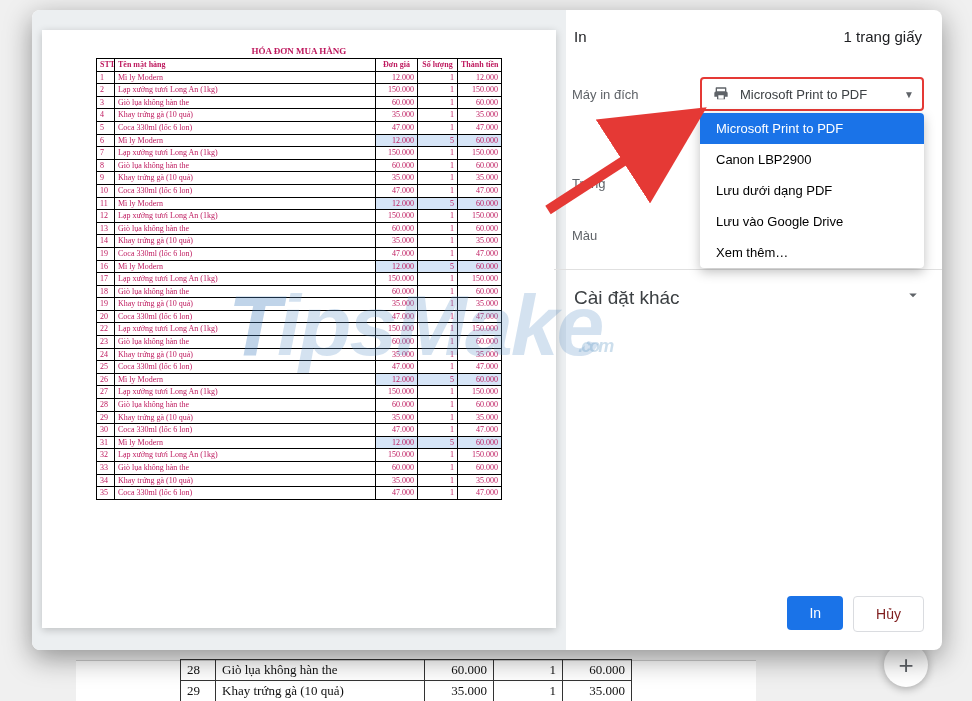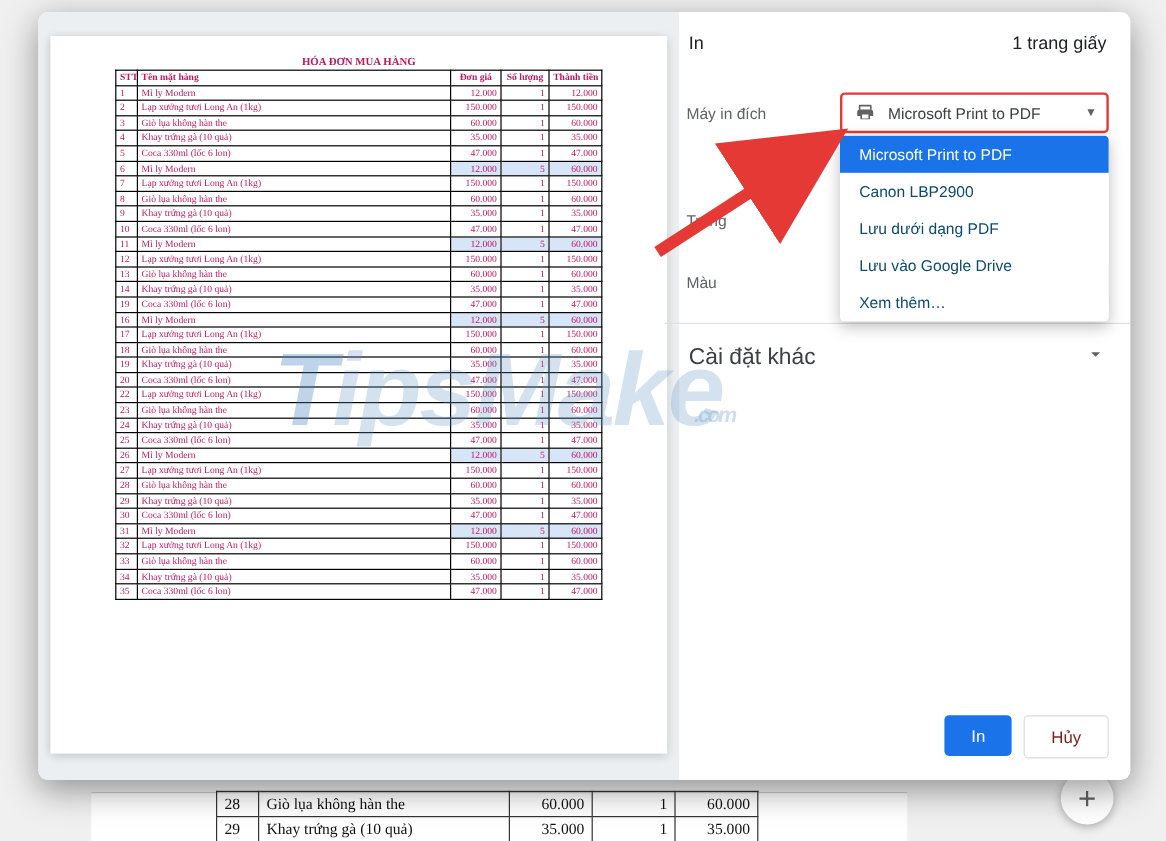--- a/index.html
+++ b/index.html
@@ -171,21 +171,21 @@
     width: 100%;
     background: #fff;
     box-shadow: 0 4px 12px rgba(0,0,0,.25);
     border-radius: 4px;
     overflow: hidden;
     z-index: 5;
   }
   .dropdown .opt {
     padding: 8px 16px;
     font-size: 13px;
-    color: #0c4a6e;
+    color: #000000;
   }
   .dropdown .opt.selected {
     background: #1a73e8;
     color: #fff;
   }
   
   .arrow {
     position: absolute;
     left: 530px; top: 100px;
     width: 180px; height: 120px;

